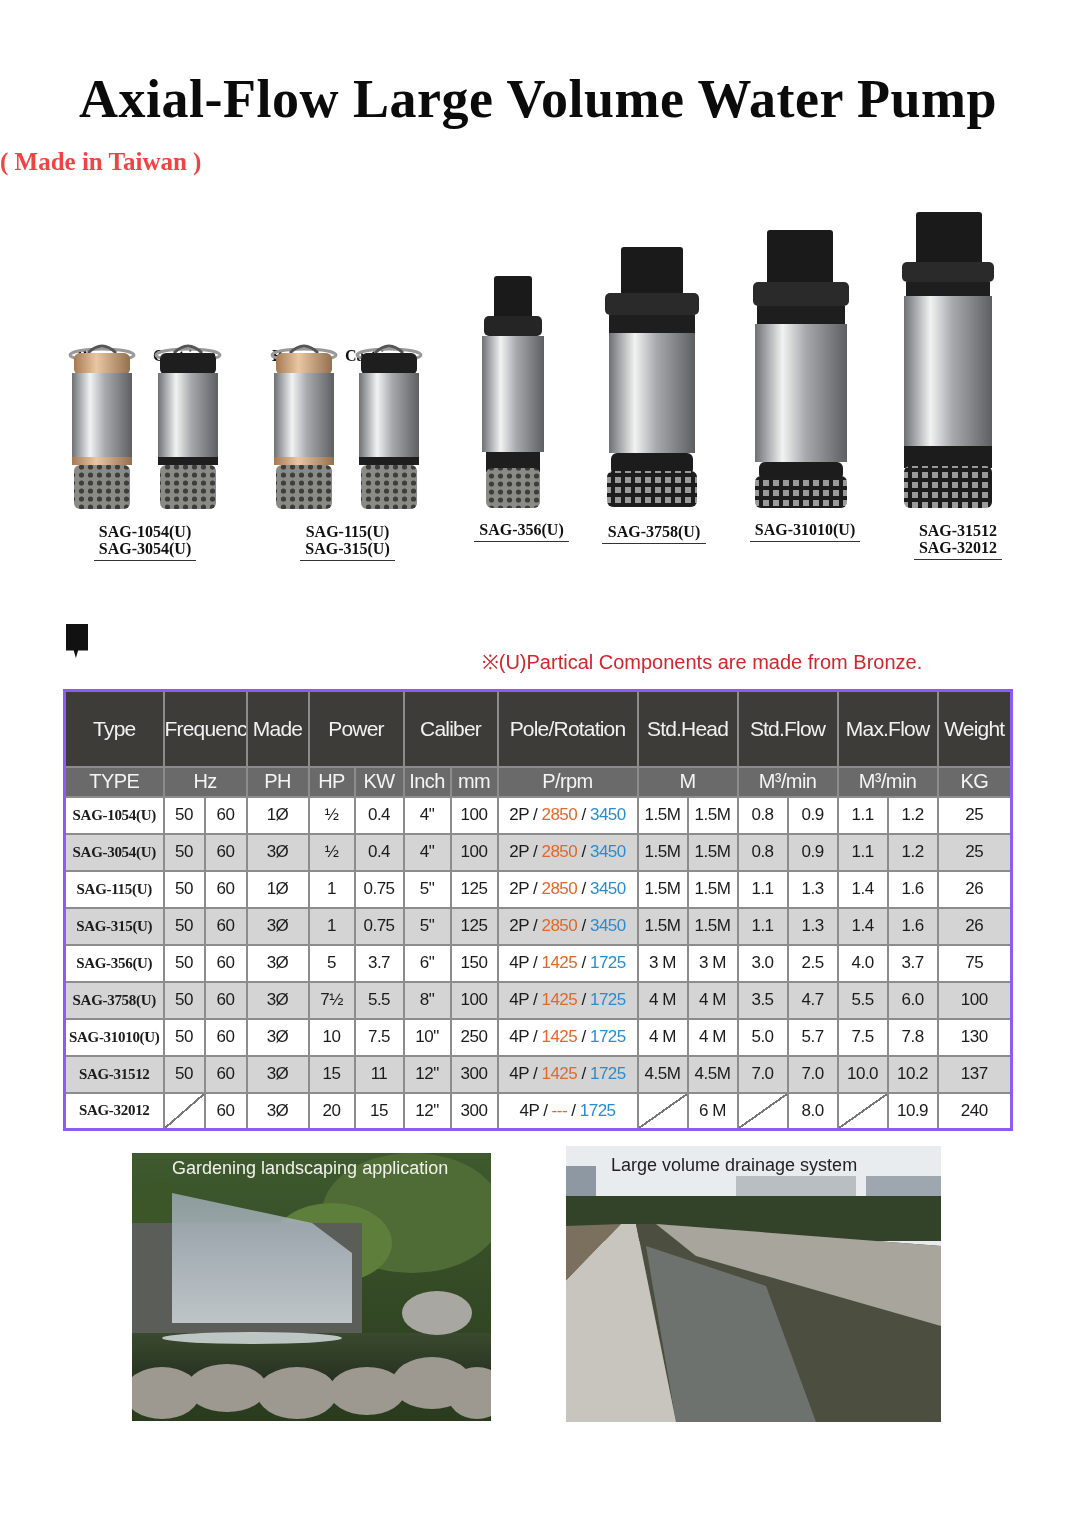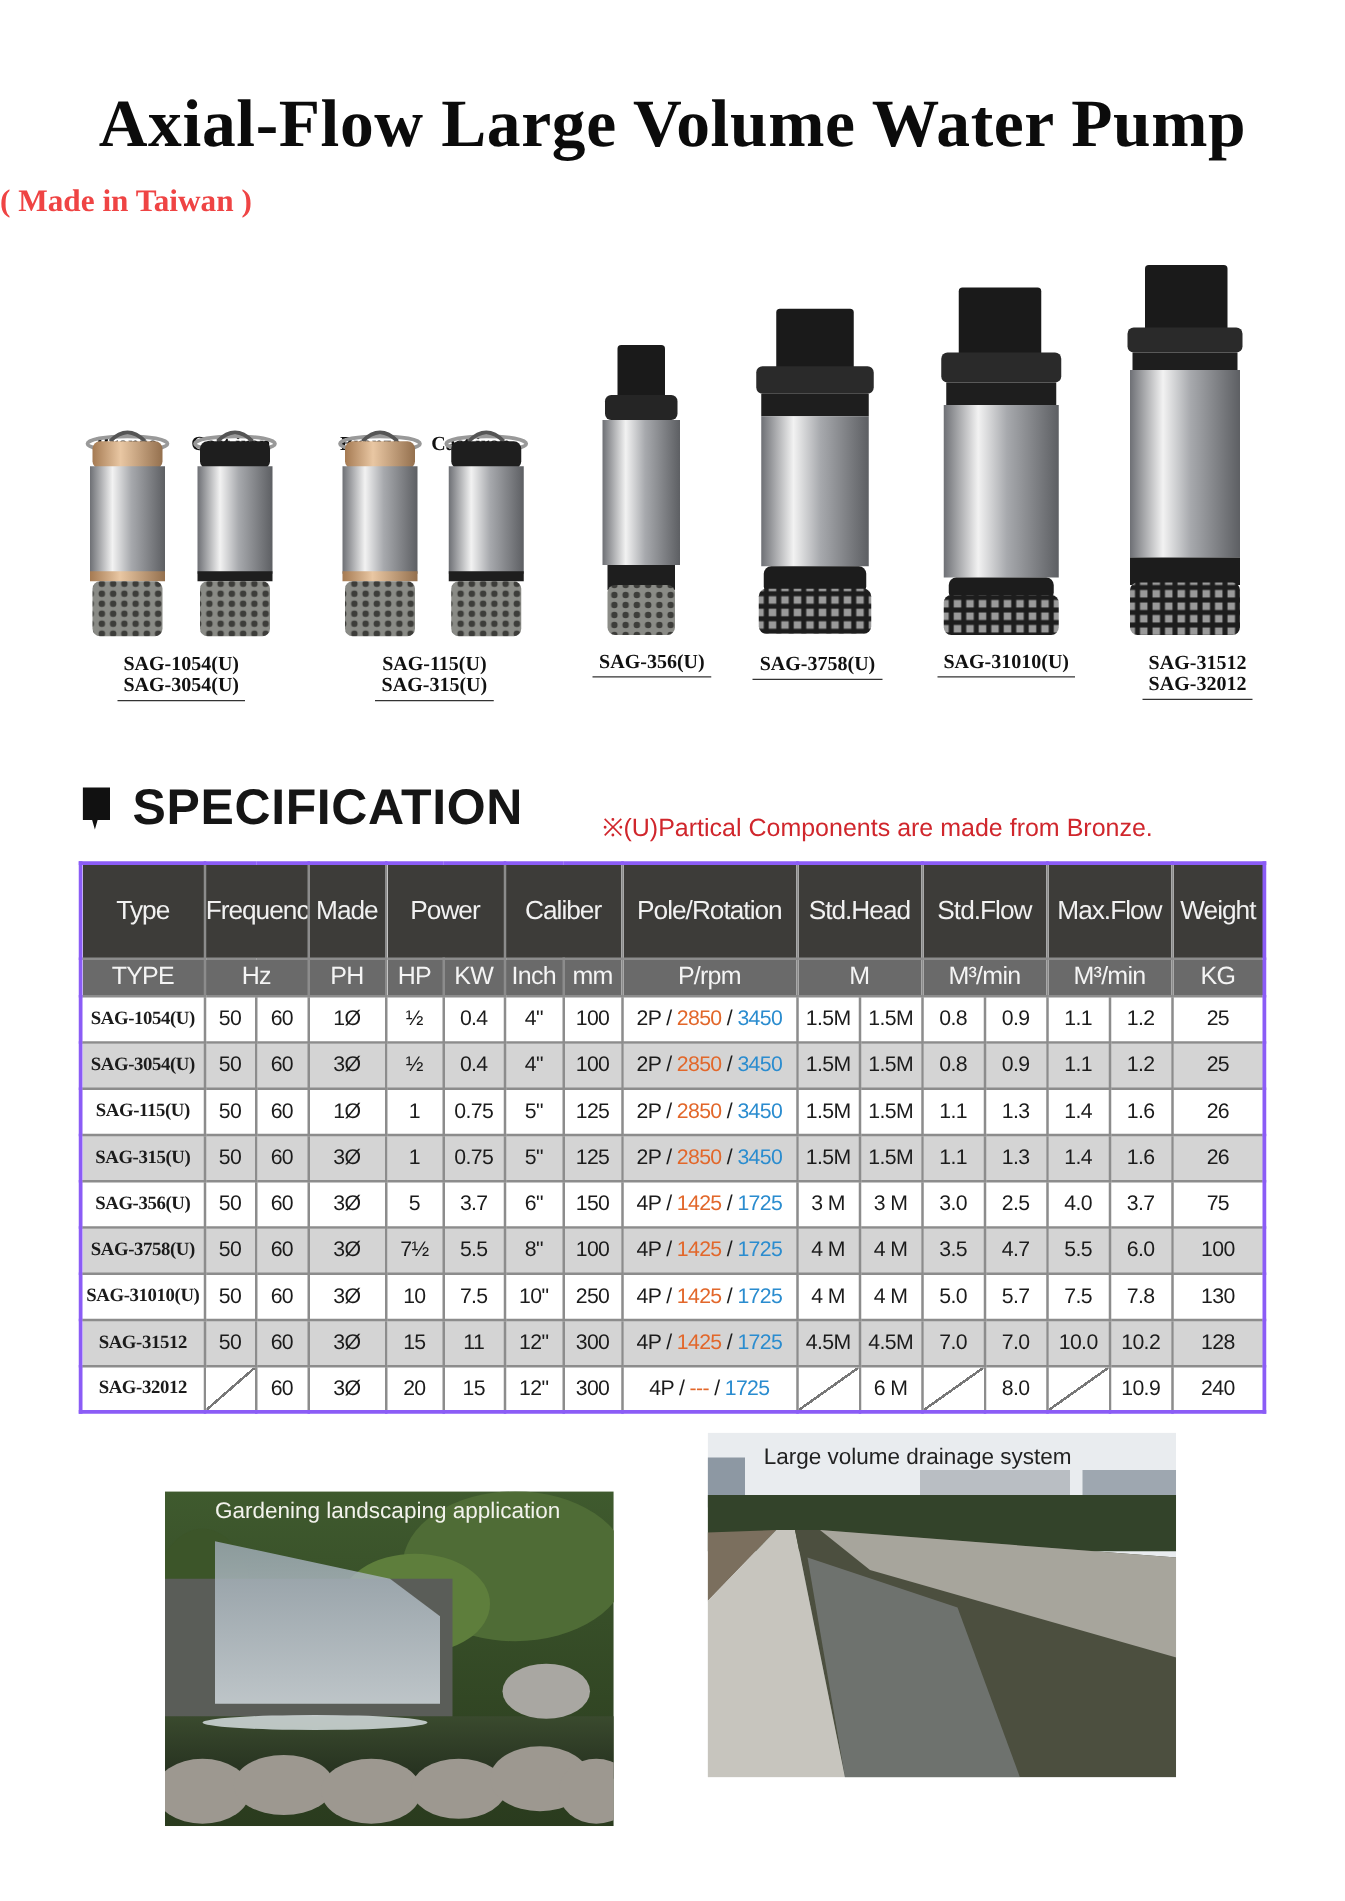--- a/index.html
+++ b/index.html
@@ -165,21 +165,20 @@
     <div>SAG-31010(U)</div>
   </div>
   <div class="model" style="left:914px;top:522px;width:88px;">
     <div>SAG-31512</div>
       <div>SAG-32012</div>
   </div>
 </div>
 
 <div class="spec-head">
   <span class="spec-flag"></span>
-  <span class="spec-title">SPECIFICATION</span>
 </div>
 <div class="spec-note">※(U)Partical Components are made from Bronze.</div>
 
 <table class="spec-table">
   <colgroup>
     <col style="width:99px">
       <col style="width:41px">
       <col style="width:42px">
       <col style="width:62px">
     <col style="width:46px">
@@ -359,21 +358,21 @@
         <td>11</td>
         <td>12"</td>
         <td>300</td>
         <td><span>4P</span><span class="slash"> / </span><span class="c50">1425</span><span class="slash"> / </span><span class="c60">1725</span></td>
         <td class="c50">4.5M</td>
         <td class="c60">4.5M</td>
         <td class="c50">7.0</td>
         <td class="c60">7.0</td>
         <td class="c50">10.0</td>
         <td class="c60">10.2</td>
-        <td>128</td>
+        <td>137</td>
       </tr>
       <tr class="row">
         <td class="type">SAG-32012</td>
         <td class="empty-diag"></td>
         <td class="c60">60</td>
         <td>3Ø</td>
         <td>20</td>
         <td>15</td>
         <td>12"</td>
         <td>300</td>
@@ -382,21 +381,21 @@
         <td class="c60">6 M</td>
         <td class="empty-diag"></td>
         <td class="c60">8.0</td>
         <td class="empty-diag"></td>
         <td class="c60">10.9</td>
         <td>240</td>
       </tr>
     </tbody>
 </table>
 
-<div class="photo" style="left:132px;top:1193px;width:409px;height:268px;">
+<div class="photo" style="left:132px;top:1153px;width:409px;height:268px;">
   <svg width="359" height="268" viewBox="0 0 359 268">
     <defs>
       <linearGradient id="foliage" x1="0" y1="0" x2="0" y2="1">
           <stop offset="0" stop-color="#3f5a2e"></stop>
           <stop offset="1" stop-color="#2a3b1e"></stop>
         </linearGradient>
       <linearGradient id="pond" x1="0" y1="0" x2="0" y2="1">
           <stop offset="0" stop-color="#3a4a2e"></stop>
           <stop offset="1" stop-color="#25301f"></stop>
         </linearGradient>

